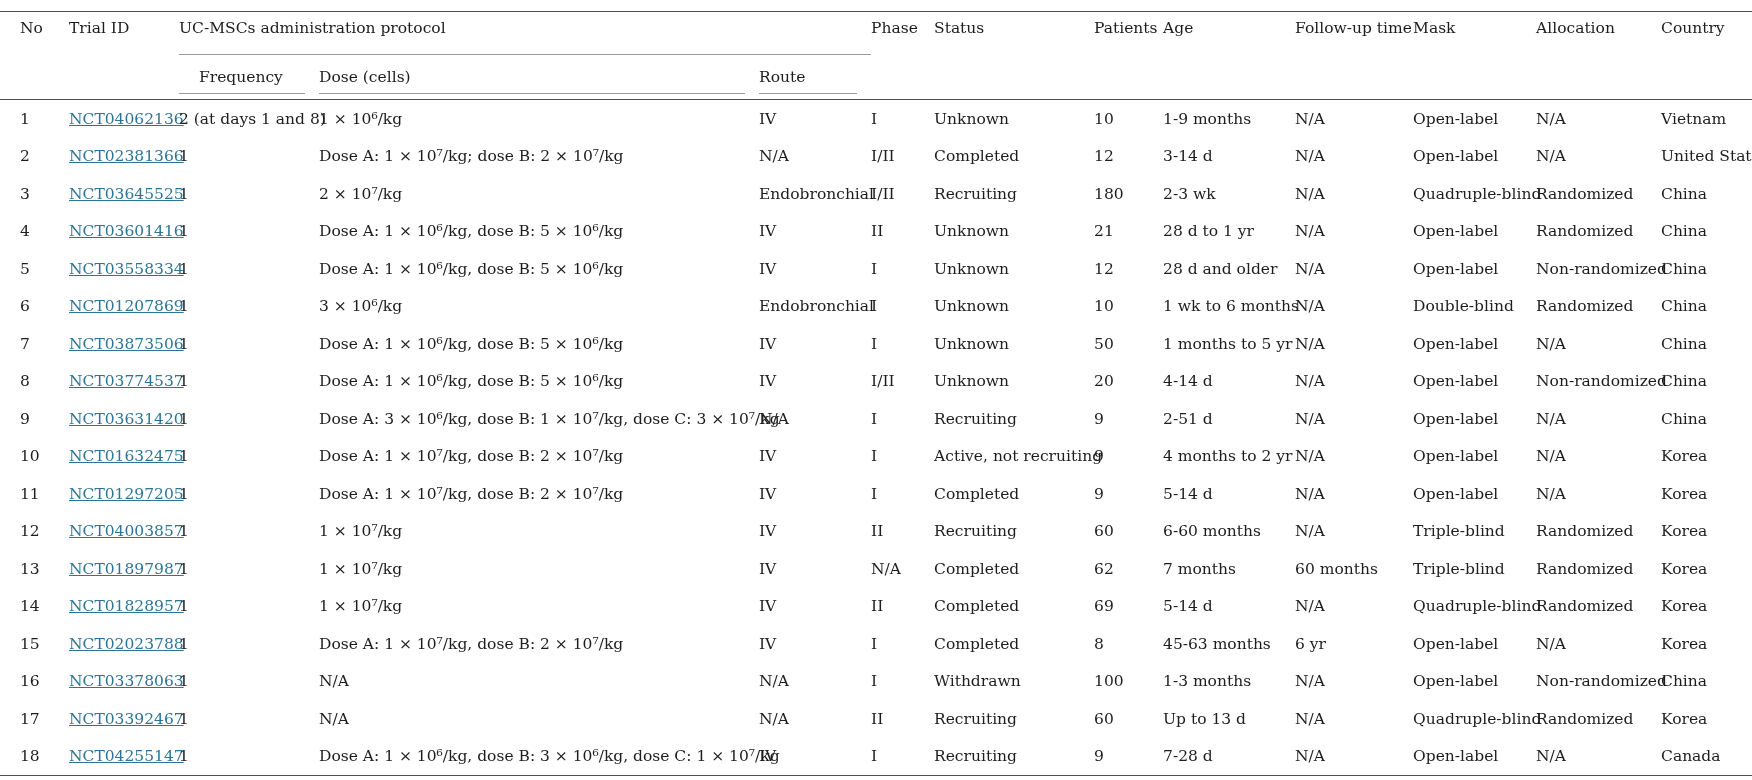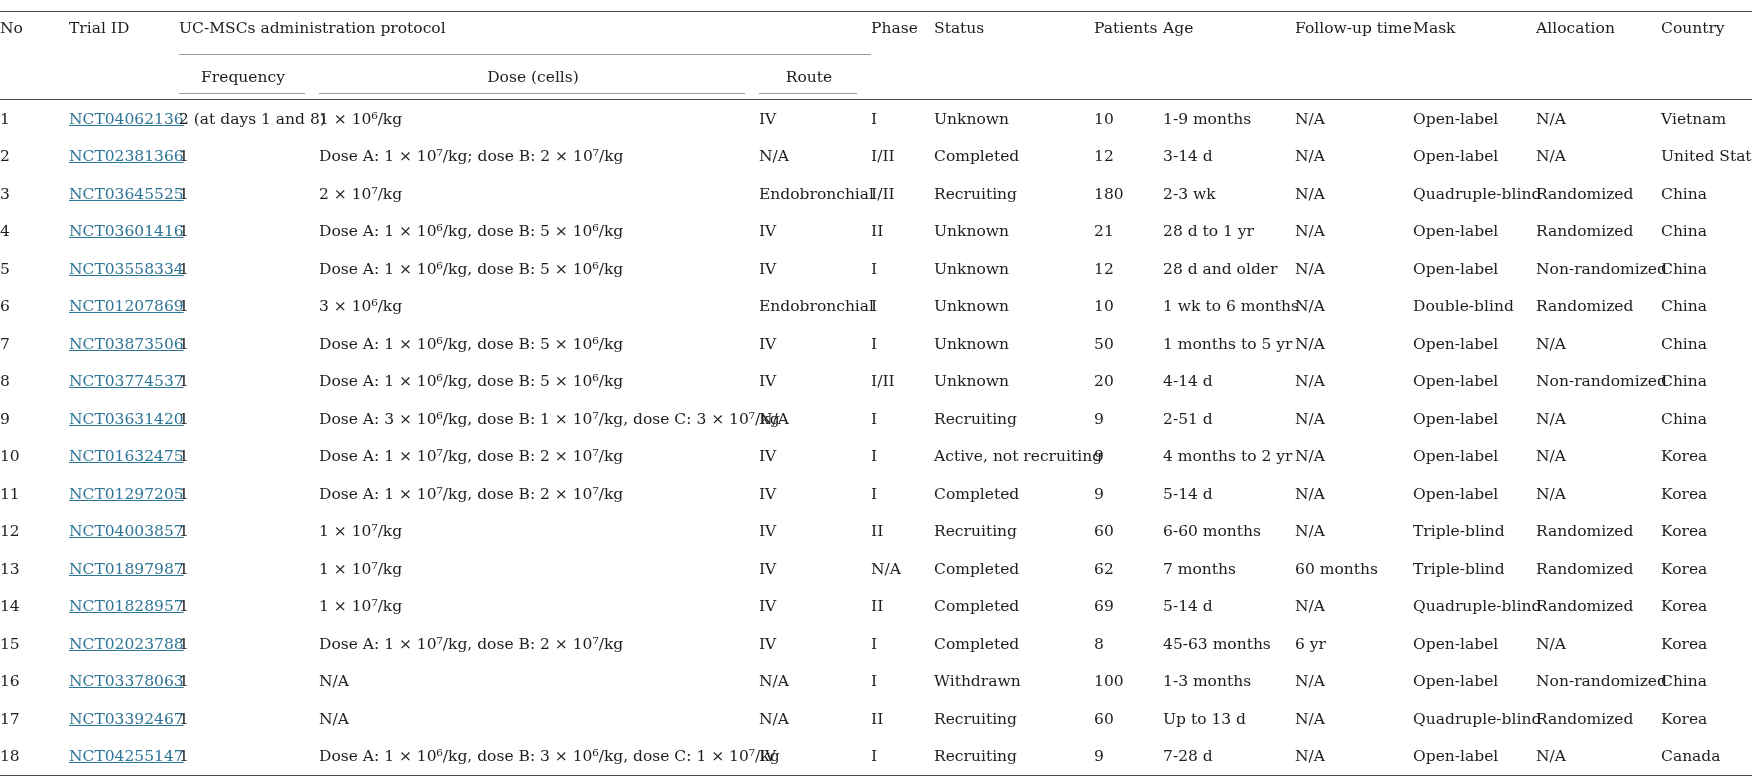--- a/index.html
+++ b/index.html
@@ -16,32 +16,31 @@
     border-top:1px solid var(--rule_dark);
   }
   col.c-no{width:69px;} col.c-trial{width:110px;} col.c-freq{width:140px;}
   col.c-dose{width:440px;} col.c-route{width:112px;} col.c-phase{width:63px;}
   col.c-status{width:160px;} col.c-patients{width:69px;} col.c-age{width:132px;}
   col.c-follow{width:118px;} col.c-mask{width:123px;} col.c-alloc{width:125px;}
   col.c-country{width:200px;}
   th,td{
     text-align:left; font-weight:normal; padding:0 12px 0 0; white-space:nowrap; overflow:visible;
   }
-  th:first-child, td:first-child{}
+  th:first-child, td:first-child{padding-left:20px;}
   thead tr.h1 th{height:35px; vertical-align:top; padding-top:7px;}
   thead tr.h2 th{height:44px; vertical-align:middle;}
   th.spanner{
     border-bottom:1px solid var(--rule_light);
   }
   th.sub{
     background-image:linear-gradient(var(--rule_light),var(--rule_light));
     background-repeat:no-repeat;
     background-size:calc(100% - 14px) 1px;
     background-position:left bottom 5px;
-    text-align:center;
   }
   thead tr.h2 th, thead th[rowspan]{border-bottom:1px solid var(--rule_dark);}
   tbody td{height:37.5px; vertical-align:middle;}
   tbody tr:last-child td{border-bottom:1px solid var(--rule_dark);}
   a.trial{color:var(--link); text-decoration:underline; cursor:pointer;text-align:center;}
 </style>
 </head>
 <body>
 
 <div class="page">

